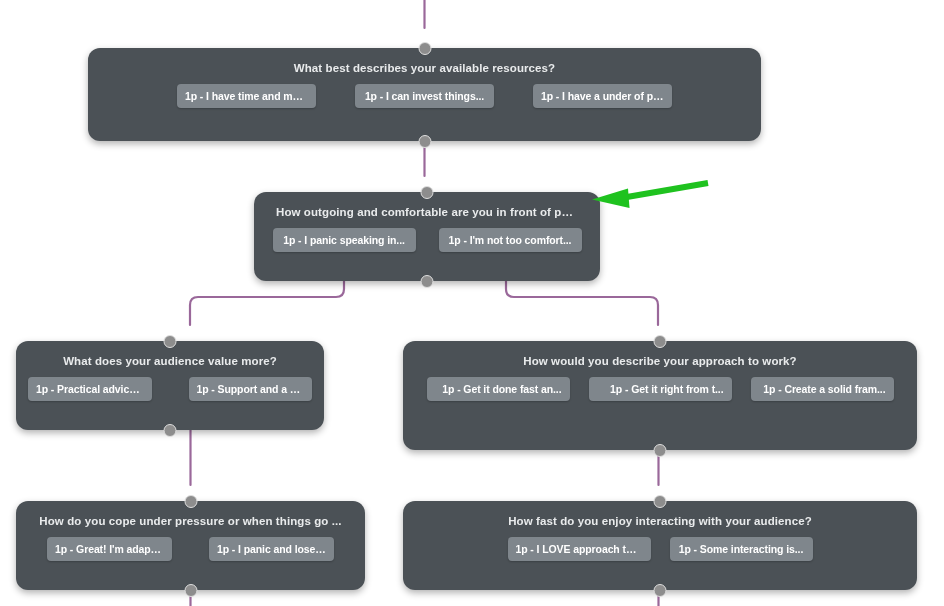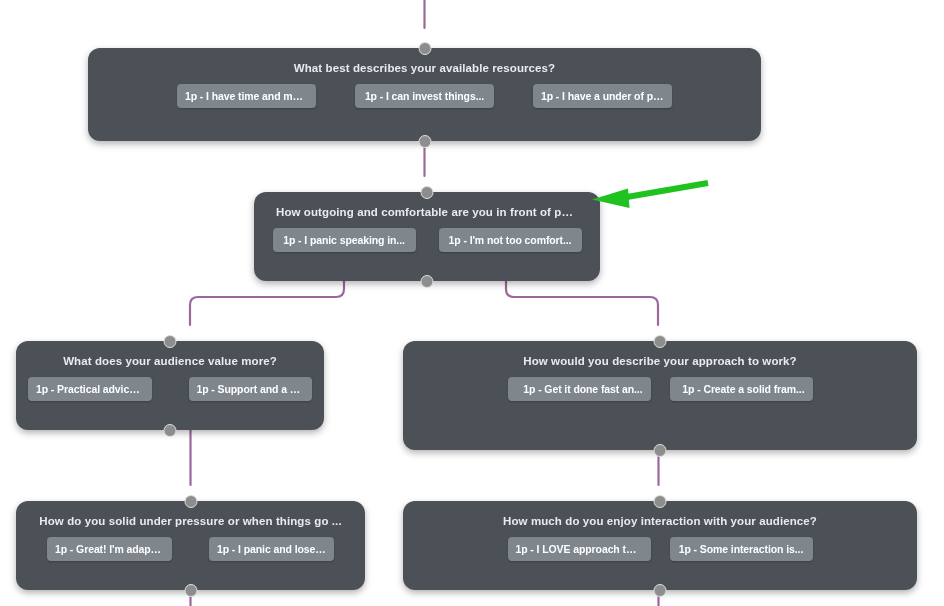--- a/index.html
+++ b/index.html
@@ -211,53 +211,57 @@
 
   <div class="node" id="node-approach">
     <div class="port top"></div>
     <div class="node-title">How would you describe your approach to work?</div>
     <div class="options-row">
       <div class="option-chip">
         <span>1p - Get it done fast an...</span>
         
       </div>
       <div class="option-chip">
+        <span>1p - Get it right from t...</span>
+        
+      </div>
+      <div class="option-chip">
         <span>1p - Create a solid fram...</span>
         
       </div>
     </div>
     <div class="port bottom"></div>
   </div>
 
   <div class="node" id="node-pressure">
     <div class="port top"></div>
-    <div class="node-title">How do you solid under pressure or when things go ...</div>
+    <div class="node-title">How do you cope under pressure or when things go ...</div>
     <div class="options-row">
       <div class="option-chip">
         <span>1p - Great! I'm adaptabl...</span>
         
       </div>
       <div class="option-chip">
         <span>1p - I panic and lose my...</span>
         
       </div>
     </div>
     <div class="port bottom"></div>
   </div>
 
   <div class="node" id="node-interacting">
     <div class="port top"></div>
-    <div class="node-title">How much do you enjoy interaction with your audience?</div>
+    <div class="node-title">How fast do you enjoy interacting with your audience?</div>
     <div class="options-row">
       <div class="option-chip">
         <span>1p - I LOVE approach to ...</span>
         
       </div>
       <div class="option-chip">
-        <span>1p - Some interaction is...</span>
+        <span>1p - Some interacting is...</span>
         
       </div>
     </div>
     <div class="port bottom"></div>
   </div>
 
   <svg id="annotation-arrow" viewBox="0 0 130 42" xmlns="http://www.w3.org/2000/svg">
     <g>
 
       <path d="M36,27.5 L120,13" stroke="#1fc21f" stroke-width="6" stroke-linecap="butt" fill="none"></path>

